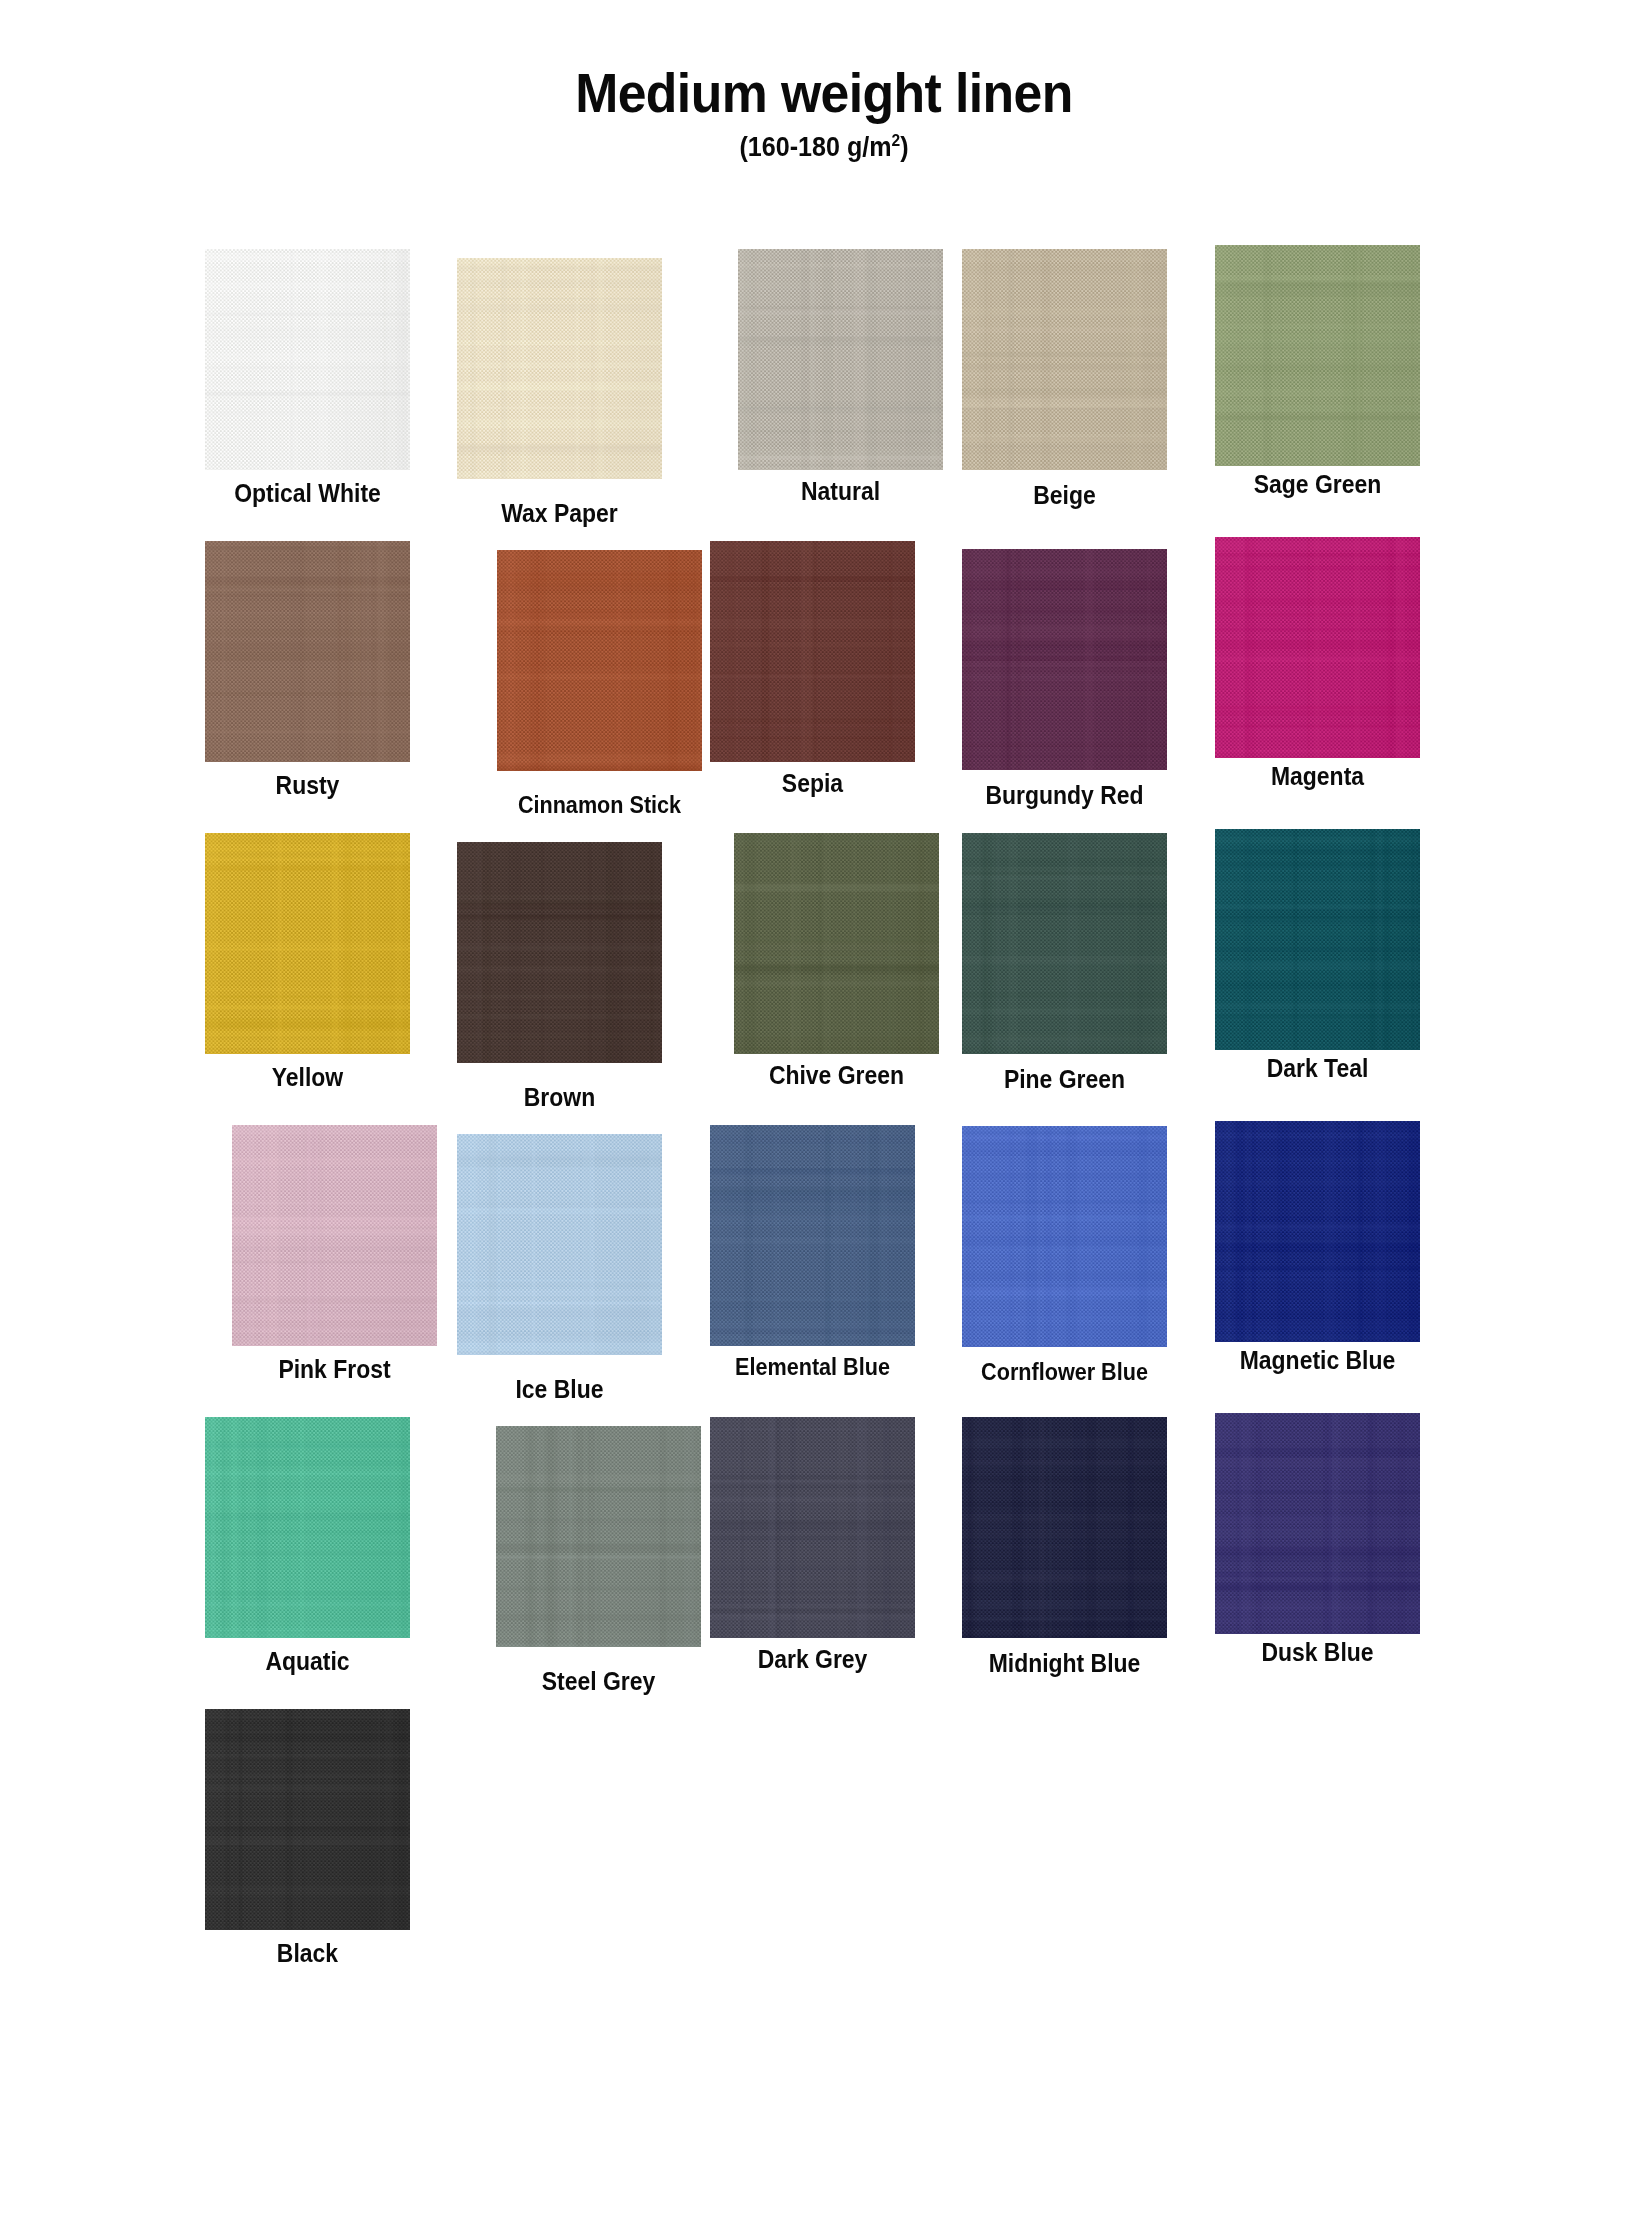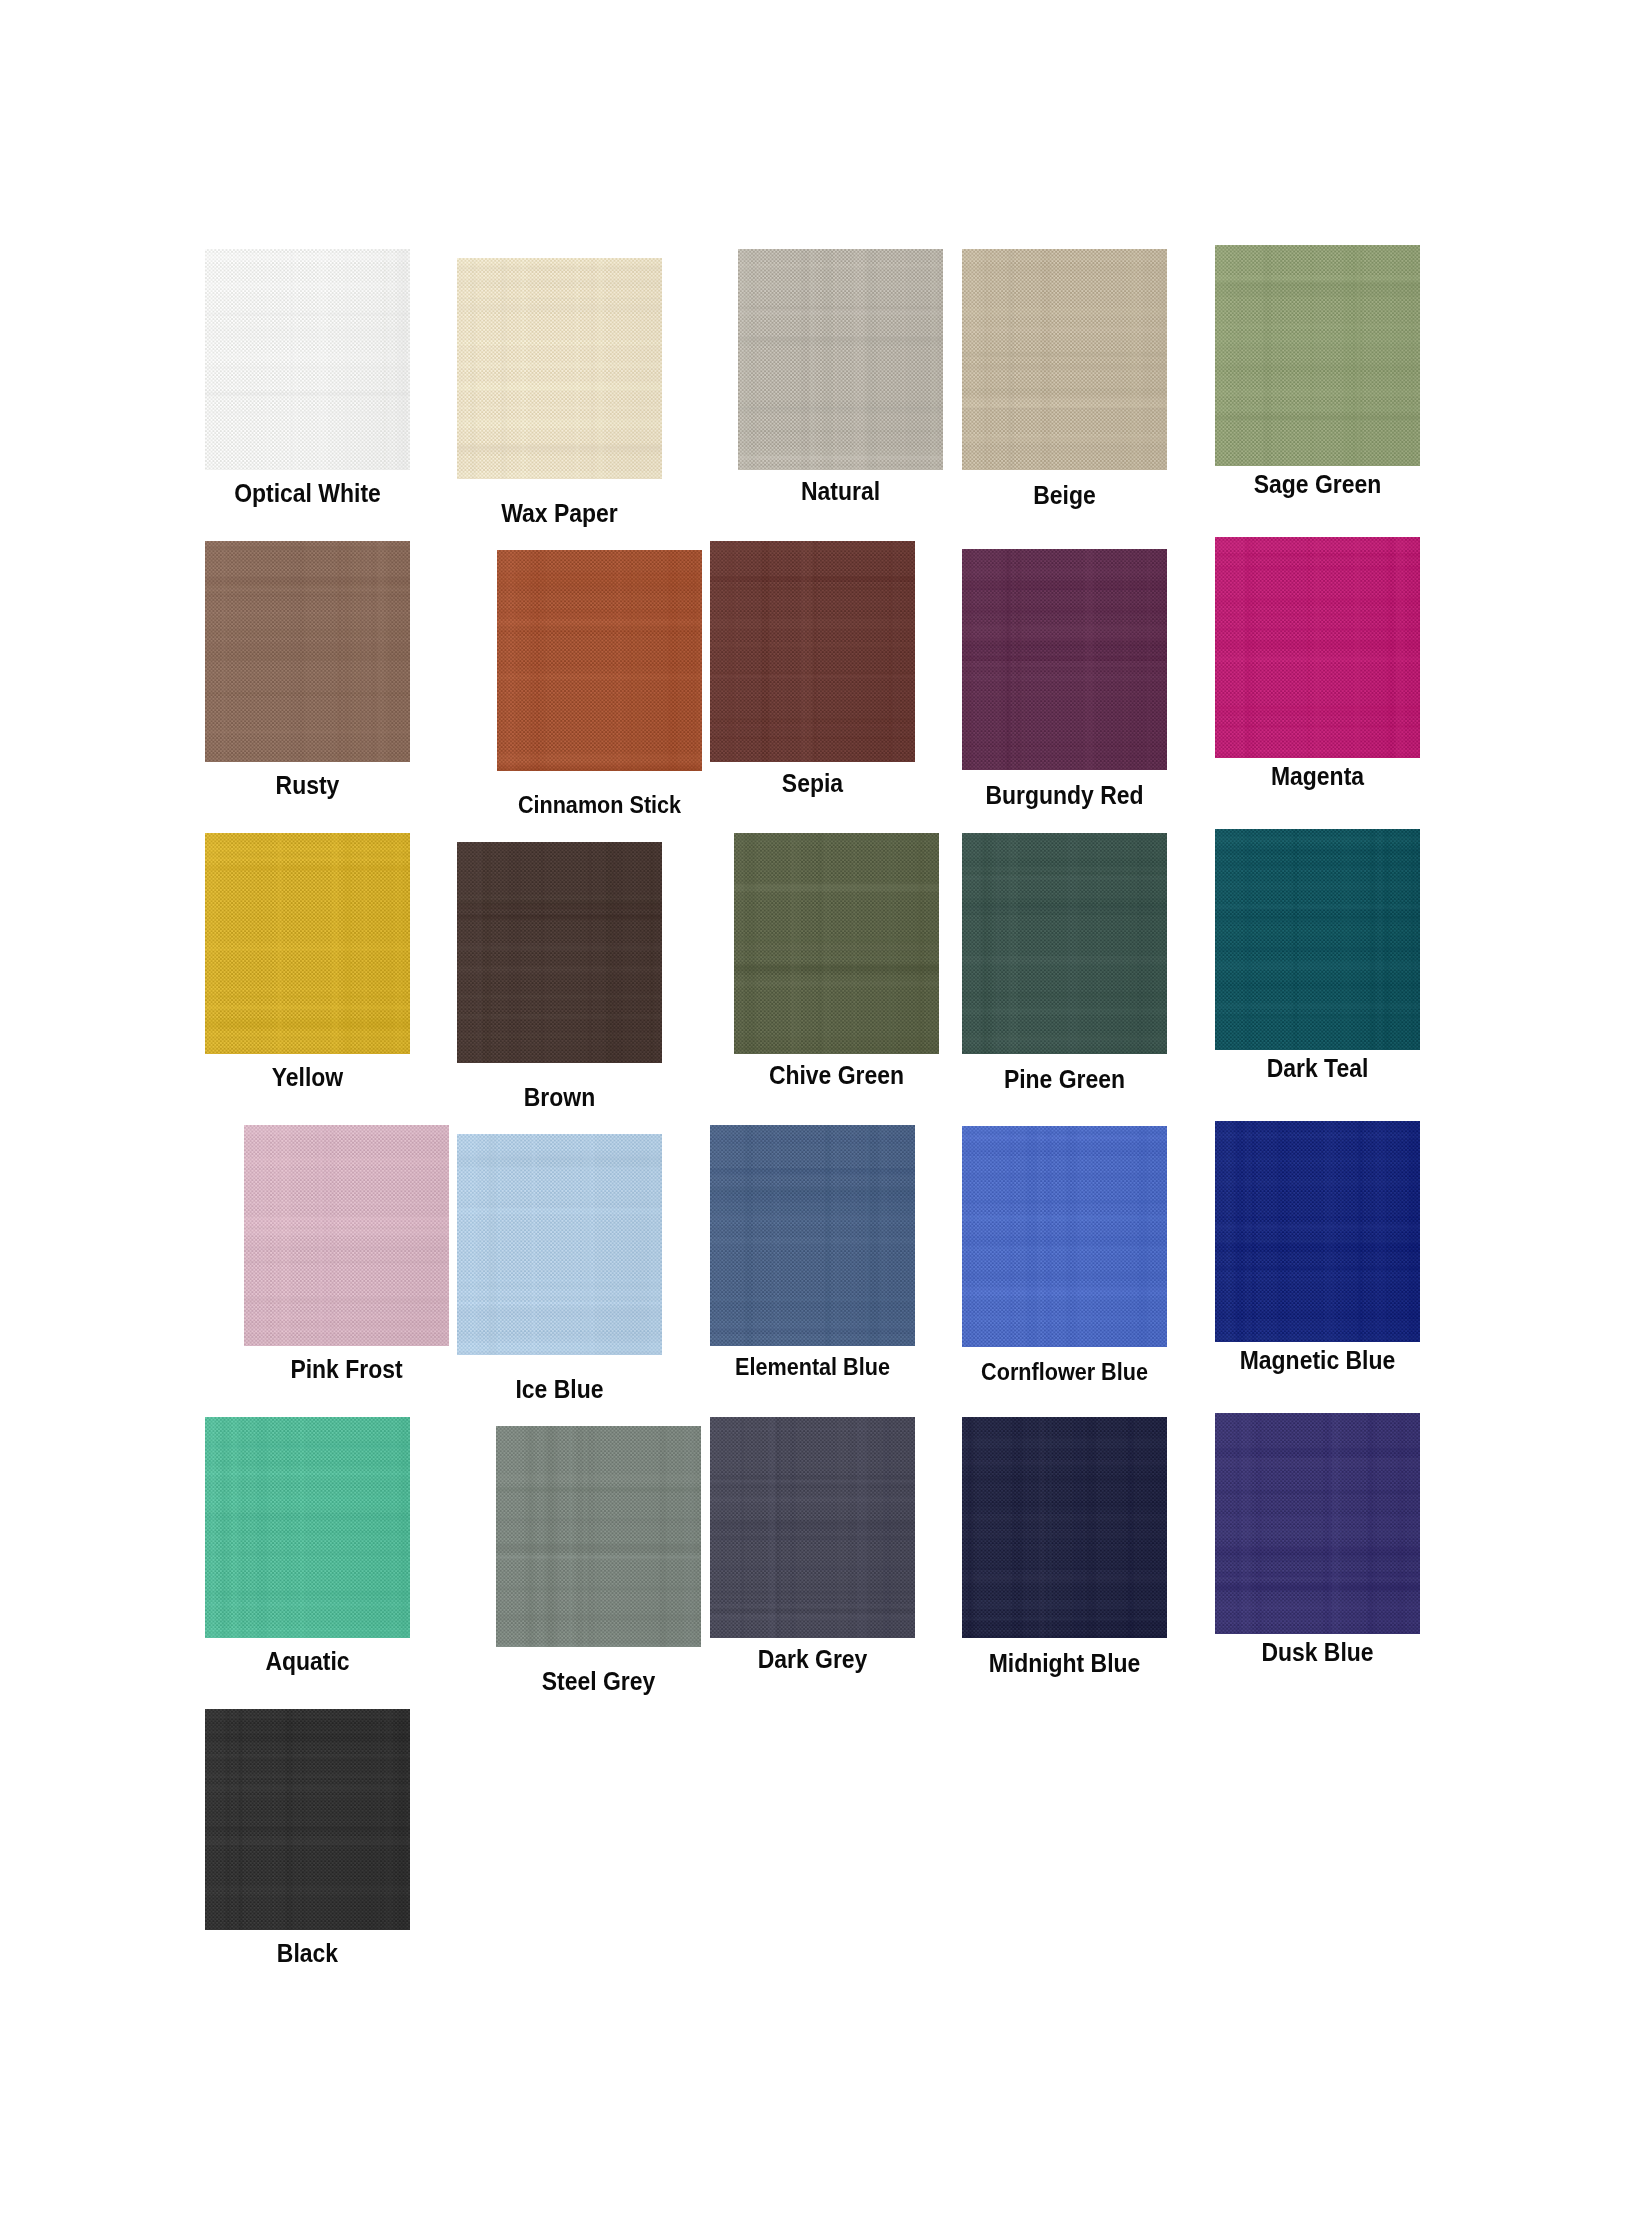--- a/index.html
+++ b/index.html
@@ -97,20 +97,24 @@
   }
   .label.wide {
     font-size: 24px;
   }
 </style>
 </head>
 <body>
 
 <div class="page">
 
+  <div class="header">
+    <h1 class="title">Medium weight linen</h1>
+    <p class="subtitle"><span>(160-180 g/m</span><sup>2</sup><span>)</span></p>
+  </div>
 
   <div class="grid" id="swatch-grid">
       <div class="row">
         <div class="cell" style="left: 0px; top: 0px;">
           <div class="swatch" style="background: rgb(243, 243, 241);">
 <svg viewBox="0 0 330 355" preserveAspectRatio="none" xmlns="http://www.w3.org/2000/svg">
   <defs>
     <pattern id="lin0" width="6" height="6" patternUnits="userSpaceOnUse">
       <rect width="6" height="6" fill="#f3f3f1"></rect>
       <rect x="0" y="0" width="3" height="3" fill="#ffffff"></rect>
@@ -901,21 +905,21 @@
               <rect x="203.7" y="0" width="14.7" height="355" fill="#2b6f79" opacity="0.08"></rect>
               <rect x="47.9" y="0" width="10.2" height="355" fill="#003b45" opacity="0.05"></rect>
               <rect x="324.1" y="0" width="16.0" height="355" fill="#003b45" opacity="0.09"></rect>
   <rect width="330" height="355" fill="url(#lin14g)"></rect>
 </svg>
           </div>
           <span class="label" style="margin-top: 5px;">Dark Teal</span>
         </div>
       </div>
       <div class="row">
-        <div class="cell" style="left: 12px; top: 0px; padding-left: 27px;">
+        <div class="cell" style="left: 0px; top: 0px; padding-left: 27px;">
           <div class="swatch" style="background: rgb(216, 181, 195);">
 <svg viewBox="0 0 330 355" preserveAspectRatio="none" xmlns="http://www.w3.org/2000/svg">
   <defs>
     <pattern id="lin15" width="6" height="6" patternUnits="userSpaceOnUse">
       <rect width="6" height="6" fill="#d8b5c3"></rect>
       <rect x="0" y="0" width="3" height="3" fill="#e5c5d1"></rect>
       <rect x="3" y="3" width="3" height="3" fill="#e5c5d1"></rect>
       <rect x="3" y="0" width="3" height="3" fill="#c5a0b0"></rect>
       <rect x="0" y="3" width="3" height="3" fill="#c5a0b0"></rect>
       <rect x="0" y="0" width="6" height="1" fill="#f2cfdd" opacity="0.22"></rect>

